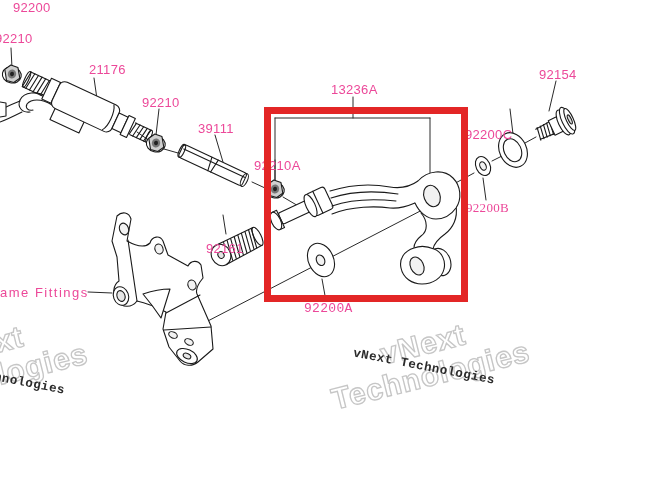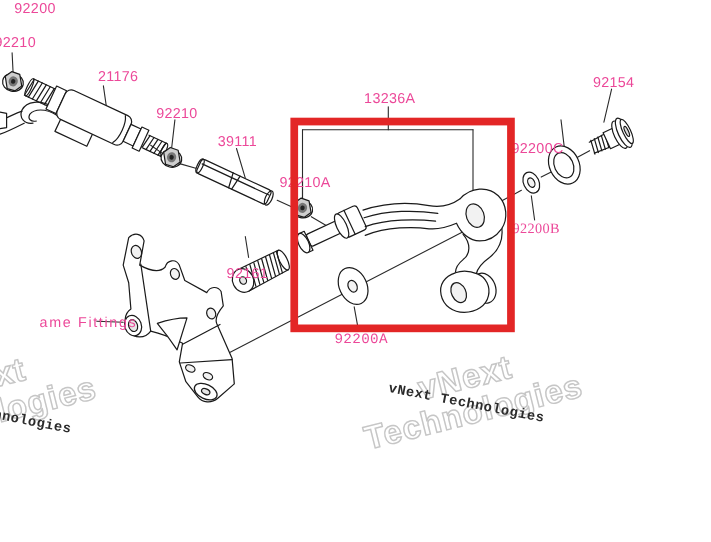--- a/index.html
+++ b/index.html
@@ -225,17 +225,17 @@
   <div class="plabel" style="left:77px;top:62px;margin-left:12px;">21176</div>
   <div class="plabel" style="left:142px;top:95px;">92210</div>
   <div class="plabel" style="left:198px;top:121px;">39111</div>
   <div class="plabel" style="left:254px;top:158px;">92210A</div>
   <div class="plabel" style="left:331px;top:82px;">13236A</div>
   <div class="plabel" style="left:206px;top:201px;margin-top:40px;">92161</div>
   <div class="plabel" style="left:304px;top:301px;font-family:Liberation Mono, monospace;">92200A</div>
   <div class="plabel" style="left:466px;top:200px;font-family:Liberation Serif, serif;">92200B</div>
   <div class="plabel" style="left:465px;top:95px;margin-top:32px;">92200C</div>
   <div class="plabel" style="left:539px;top:67px;text-align:center;">92154</div>
-  <div class="plabel spaced" style="left:0;top:285px;padding-left:36px;">ame Fittings</div>
+  <div class="plabel spaced" style="left:0;top:285px;">ame Fittings</div>
 
   <div id="highlight-box"></div>
 
 </div>
 
 </body></html>

